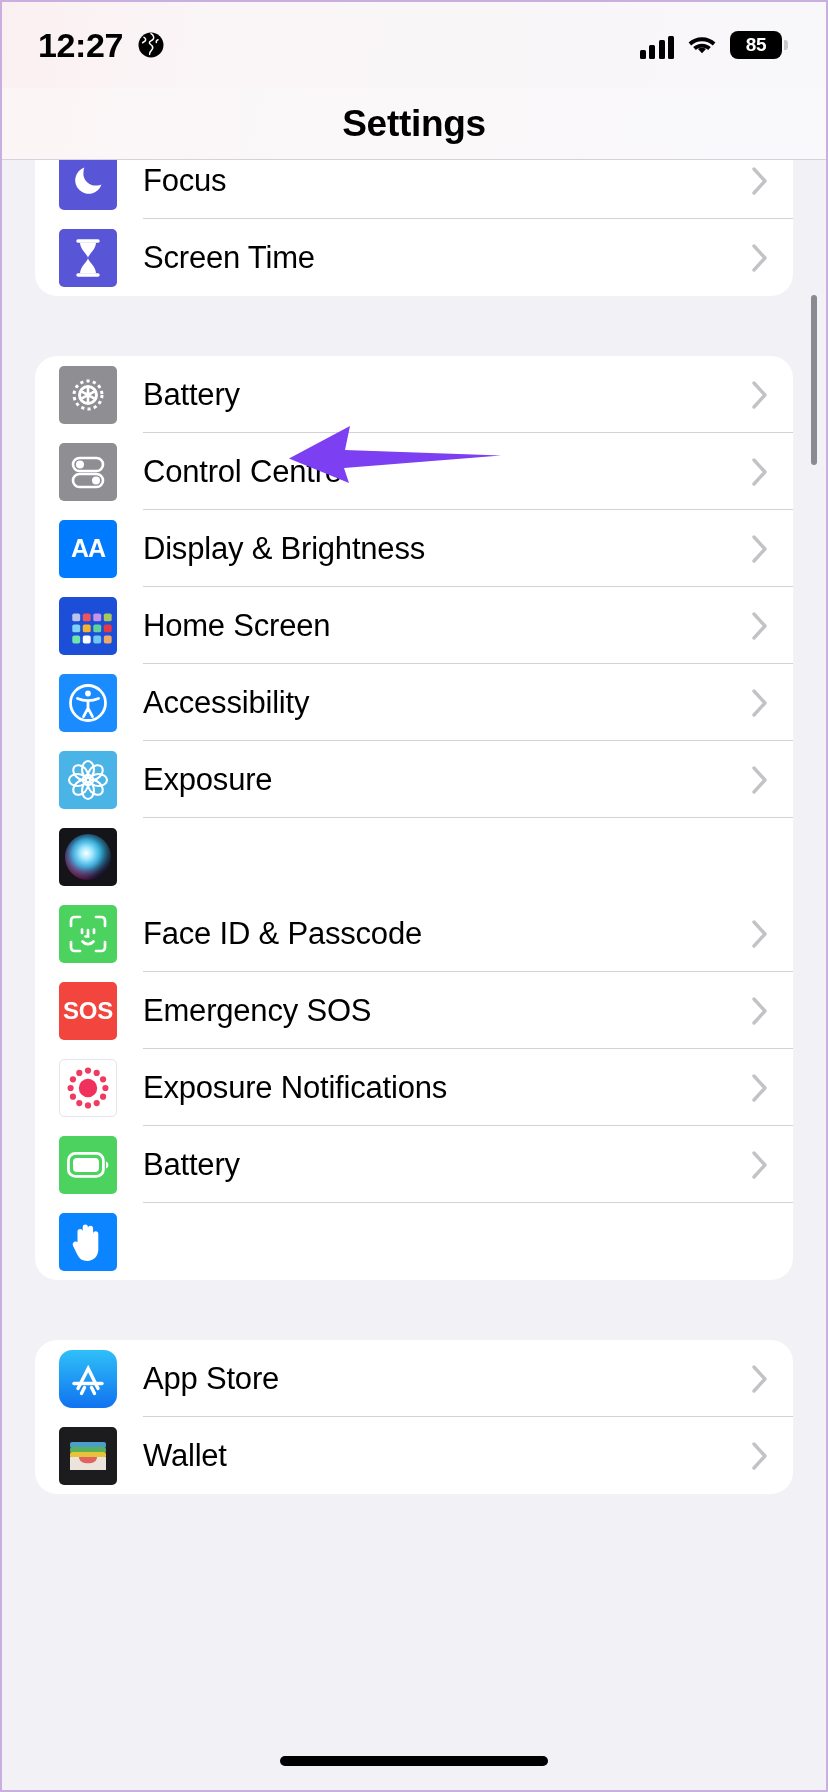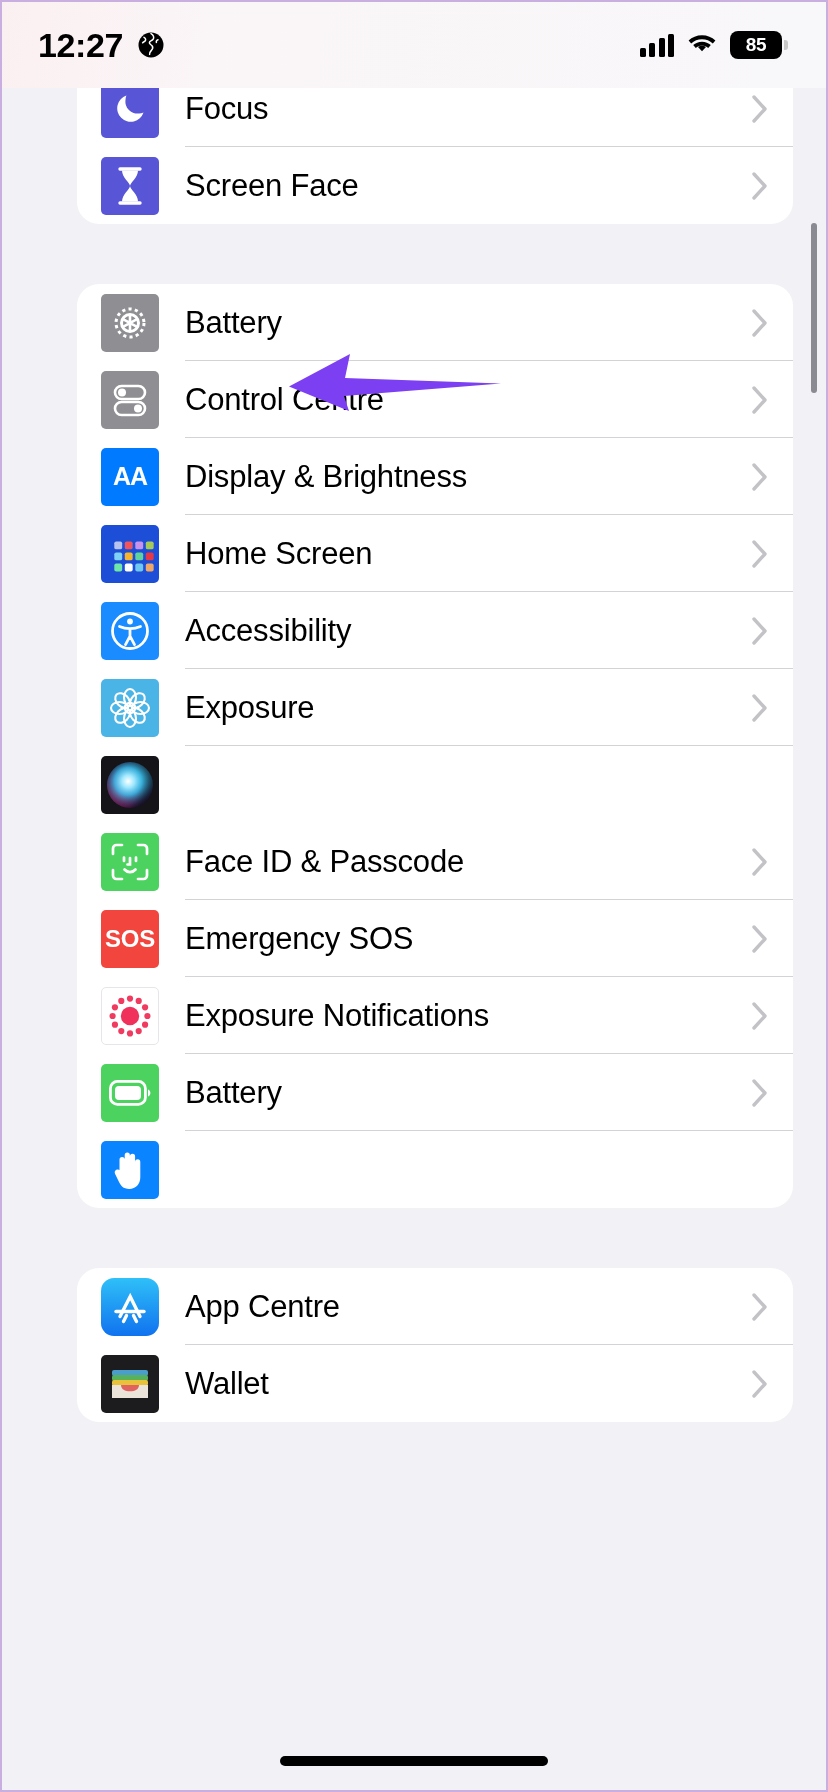--- a/index.html
+++ b/index.html
@@ -17,21 +17,21 @@
   .status-bar {
     height:86px; flex:0 0 86px;
     background:linear-gradient(100deg,#fbf0f1 0%,#faf6f8 30%,#f8f7f9 100%);
     display:flex; align-items:center; justify-content:space-between;
     padding:0 44px 0 36px;
     gap:16px;
   }
   .status-left { display:flex; align-items:center; gap:14px; }
   .clock { font-size:34px; font-weight:700; color:#000; letter-spacing:-0.4px; }
   .globe-icon { width:28px; height:28px; }
-  .status-right { display:flex; align-items:center; gap:13px; }
+  .status-right { display:flex; align-items:flex-end; gap:13px; }
   .bars { display:flex; align-items:flex-end; gap:3.5px; height:23px; }
   .bars i { width:6px; background:#000; border-radius:1.5px; display:block; }
   .bars i:nth-child(1){height:9px;}
   .bars i:nth-child(2){height:14px;}
   .bars i:nth-child(3){height:19px;}
   .bars i:nth-child(4){height:23px;}
   .wifi-icon { width:30px; height:23px; }
   .battery {
     width:52px; height:28px; background:#000; border-radius:8px;
     display:flex; align-items:center; justify-content:center; position:relative;
@@ -46,21 +46,21 @@
   .nav-bar {
     flex:0 0 72px; height:72px;
     background:linear-gradient(100deg,#fcf5f6 0%,#faf8f9 40%,#f9f8fa 100%);
     display:flex; align-items:center; justify-content:center;
     border-bottom:1px solid #d6d2dc;
     position:relative;
   }
   .nav-title { font-size:37px; font-weight:700; color:#000; letter-spacing:-0.3px; }
 
   
-  .content { flex:1 1 auto; position:relative; background:#f2f1f6; overflow:hidden;padding-left:42px; }
+  .content { flex:1 1 auto; position:relative; background:#f2f1f6; overflow:hidden; }
 
   .group {
     background:#fff; border-radius:22px; margin:0 33px;
     overflow:hidden;
   }
   .group.top-clipped { border-radius:0 0 22px 22px; }
   .gap { height:60px; }
   .gap-sm { height:44px; }
 
   .row {
@@ -124,20 +124,23 @@
           <path d="M15 11.4c2.4 0 4.6 1 6.2 2.5l2.6-2.8C21.5 9 18.4 7.7 15 7.7s-6.5 1.3-8.8 3.4l2.6 2.8c1.6-1.5 3.8-2.5 6.2-2.5z" fill="#000"></path>
           <path d="M15 17.2l4-4.2c-1.1-1-2.5-1.6-4-1.6s-2.9.6-4 1.6l4 4.2z" fill="#000"></path>
         </svg>
       </span>
       <span class="battery">
         <span>85</span>
       </span>
     </div>
   </div>
 
+  <div class="nav-bar">
+    <span class="nav-title">Settings</span>
+  </div>
 
   <div class="content">
     <div id="groups-host">
         <div class="gap-sm" style="height:0"></div>
         <div class="group top-clipped" style="margin-top:-18px;">
           <div class="row">
         <span class="icon-wrap">
               <div class="tile" style="background:#5856d6;">
                 <svg width="36" height="36" viewBox="0 0 36 36">
                   <path d="M27 22.5A12 12 0 0 1 13.5 9c0-1.6.3-3.1.9-4.5A13.5 13.5 0 1 0 31.5 21.6c-1.4.6-2.9.9-4.5.9z" fill="#fff"></path>
@@ -155,21 +158,21 @@
           <div class="row">
         <span class="icon-wrap">
               <div class="tile" style="background:#5856d6;">
                 <svg width="30" height="38" viewBox="0 0 30 38">
                   <path d="M5 2h20M5 36h20" stroke="#fff" stroke-width="3.4" stroke-linecap="round"></path>
                   <path d="M7 3.5h16c0 7-8 12.5-8 15.5 0 3 8 8.5 8 15.5H7c0-7 8-12.5 8-15.5 0-3-8-8.5-8-15.5z" fill="#fff"></path>
                 </svg>
               </div>
             </span>
         <span class="row-body">
-          <span class="row-label">Screen Face</span>
+          <span class="row-label">Screen Time</span>
           <span class="chev">
     <svg viewBox="0 0 18 30" width="18" height="30">
                   <path d="M3 3l11 12L3 27" stroke="#c3c3c7" stroke-width="3.4" fill="none" stroke-linecap="round" stroke-linejoin="round"></path>
                 </svg></span>
         </span>
       </div>
         </div>
         <div class="gap" style=""></div>
         <div class="group">
           <div class="row">
@@ -434,21 +437,21 @@
                   <g stroke="#fff" stroke-width="3.4" stroke-linecap="round" fill="none">
                     <path d="M19 38.5 29.2 18.5 39 38.5"></path>
                     <path d="M15 33.5h28"></path>
                     <path d="M22.5 43.5 25.5 37.5"></path>
                     <path d="M35.5 43.5 32.5 37.5"></path>
                   </g>
                 </svg>
               </div>
             </span>
         <span class="row-body">
-          <span class="row-label">App Centre</span>
+          <span class="row-label">App Store</span>
           <span class="chev">
     <svg viewBox="0 0 18 30" width="18" height="30">
                   <path d="M3 3l11 12L3 27" stroke="#c3c3c7" stroke-width="3.4" fill="none" stroke-linecap="round" stroke-linejoin="round"></path>
                 </svg></span>
         </span>
       </div>
           <div class="row">
         <span class="icon-wrap">
               <div class="tile" style="background:#1c1c1e;background:#1c1c1e;">
                 <svg width="58" height="58" viewBox="0 0 58 58">

